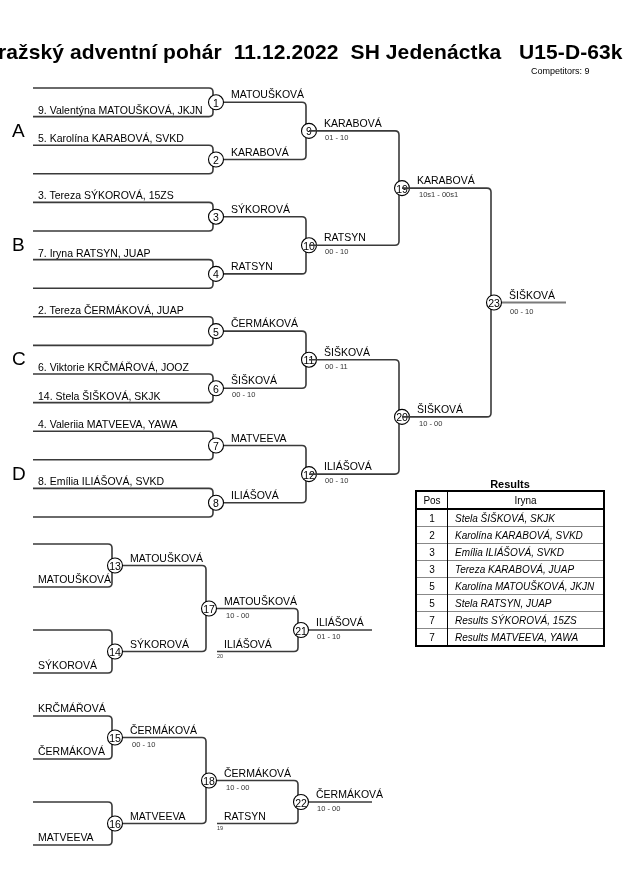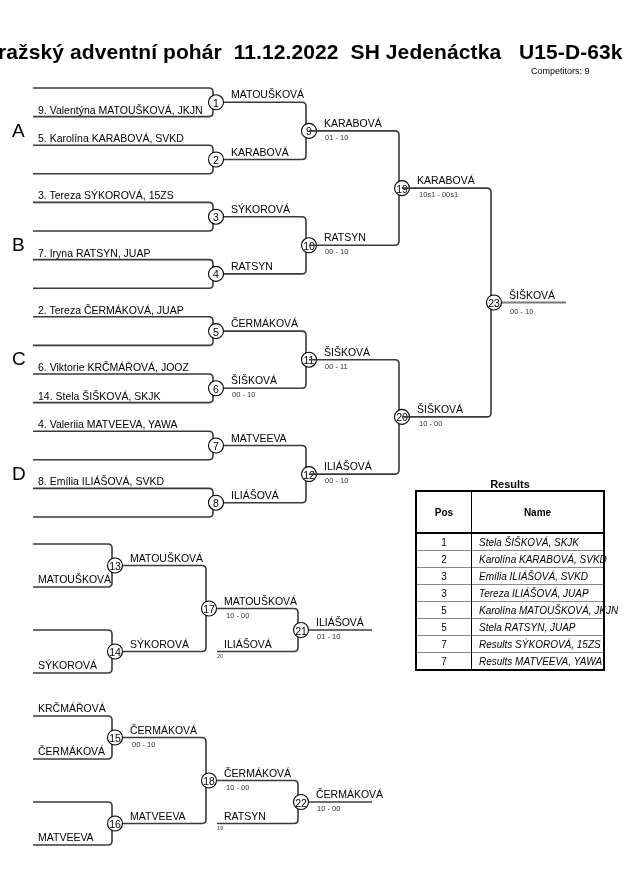--- a/index.html
+++ b/index.html
@@ -12,21 +12,21 @@
   .lnf { stroke:#7a7a7a; stroke-width:2.2; fill:none; }
   .circ { fill:#fff; stroke:#000; stroke-width:1.1; }
   .cnum { font-size:10.5px; text-anchor:middle; dominant-baseline:central; }
   .nm { font-size:10.5px; }
   .sc { font-size:7.5px; fill:#333; }
   .tiny { font-size:5.5px; fill:#333; }
   .pool { font-size:19px; }
   #results { position:absolute; left:415px; top:478px; width:218px; }
   #results-title { text-align:center; font-weight:bold; font-size:11px; width:190px; }
   table { border-collapse:collapse; border:2px solid #000; width:190px; font-size:10px; table-layout:fixed; }
-  th { font-weight:bold; font-size:10px; border-bottom:2px solid #000; height:16px; padding:12px; }
+  th { font-weight:normal; font-size:10px; border-bottom:2px solid #000; height:16px; padding:0; }
   td { height:16px; padding:0; border-top:1px solid #888; white-space:nowrap; overflow:visible; }
   td.pos { text-align:center; width:30px; border-right:1px solid #000; }
   td.nm2 { padding-left:7px;font-style:italic; }
   th.pos { width:30px; border-right:1px solid #000; }
 </style>
 </head>
 <body>
 
 <div id="title">ražský adventní pohár  11.12.2022  SH Jedenáctka   U15-D-63k</div>
 <div id="competitors">Competitors: 9</div>
@@ -163,39 +163,39 @@
     <text x="316" y="798" class="nm">ČERMÁKOVÁ</text>
     <text x="317" y="811" class="sc">10 - 00</text>
   </svg>
 
 <div id="results">
   <div id="results-title">Results</div>
   <table>
     <thead>
       <tr>
         <th class="pos">Pos</th>
-        <th>Name</th>
+        <th>Iryna</th>
       </tr>
     </thead>
     <tbody id="results-body">
         <tr>
           <td class="pos">1</td>
           <td class="nm2">Stela ŠIŠKOVÁ, SKJK</td>
         </tr>
         <tr>
           <td class="pos">2</td>
           <td class="nm2">Karolína KARABOVÁ, SVKD</td>
         </tr>
         <tr>
           <td class="pos">3</td>
           <td class="nm2">Emília ILIÁŠOVÁ, SVKD</td>
         </tr>
         <tr>
           <td class="pos">3</td>
-          <td class="nm2">Tereza ILIÁŠOVÁ, JUAP</td>
+          <td class="nm2">Tereza KARABOVÁ, JUAP</td>
         </tr>
         <tr>
           <td class="pos">5</td>
           <td class="nm2">Karolína MATOUŠKOVÁ, JKJN</td>
         </tr>
         <tr>
           <td class="pos">5</td>
           <td class="nm2">Stela RATSYN, JUAP</td>
         </tr>
         <tr>

